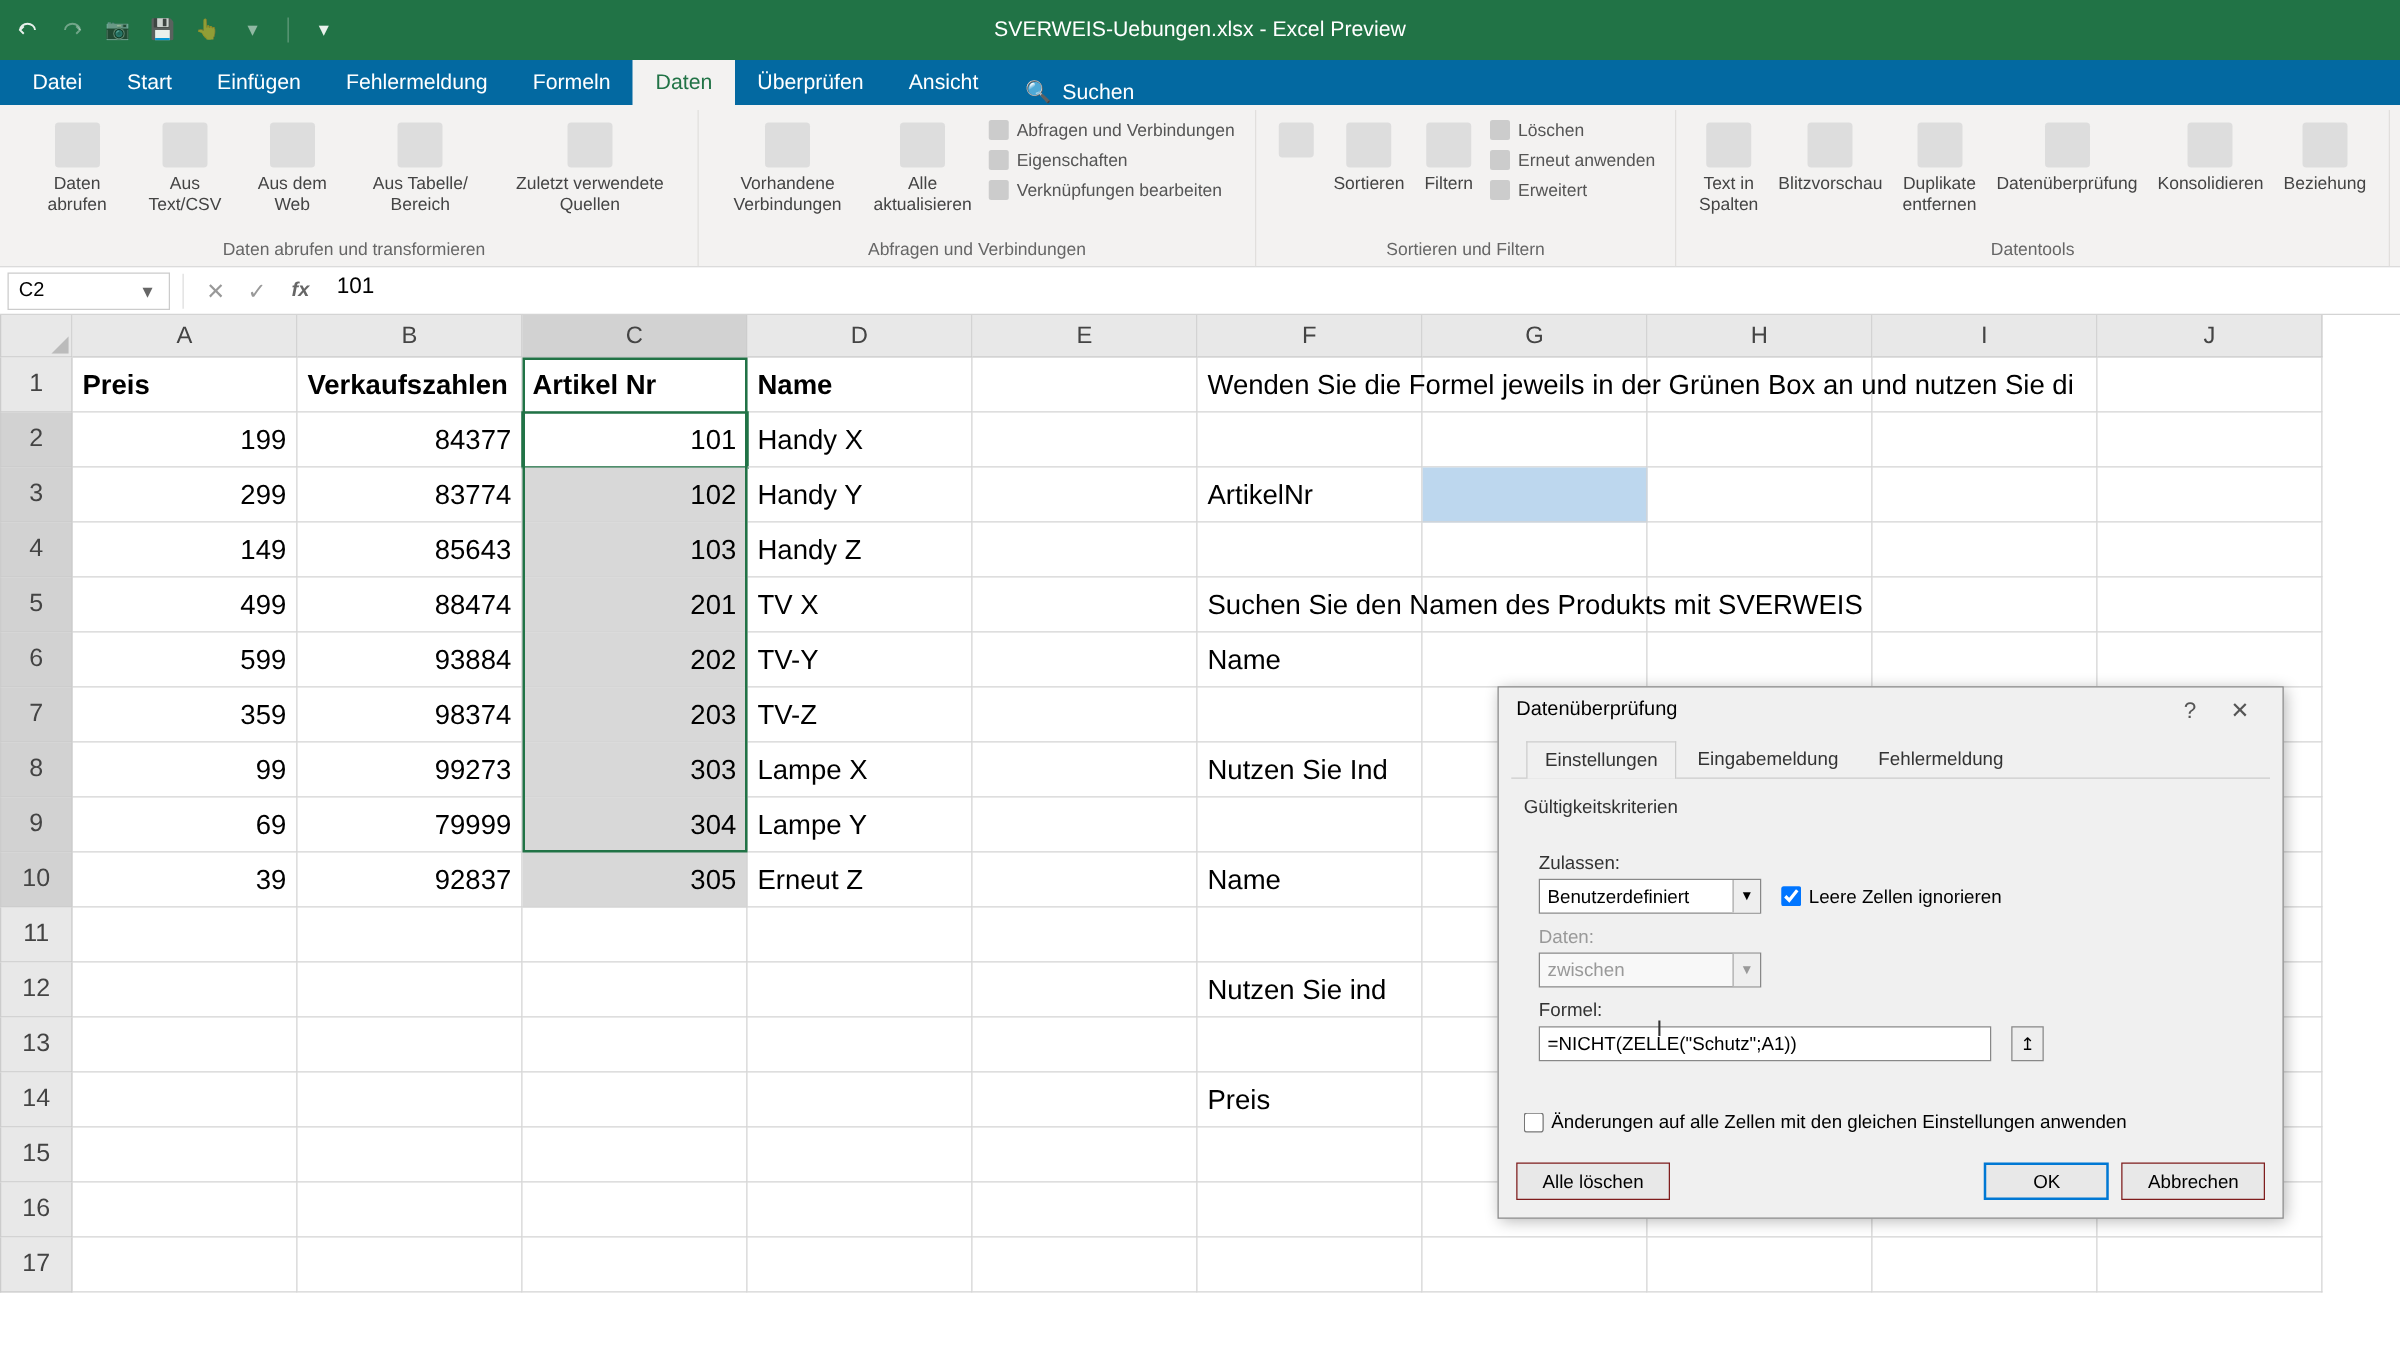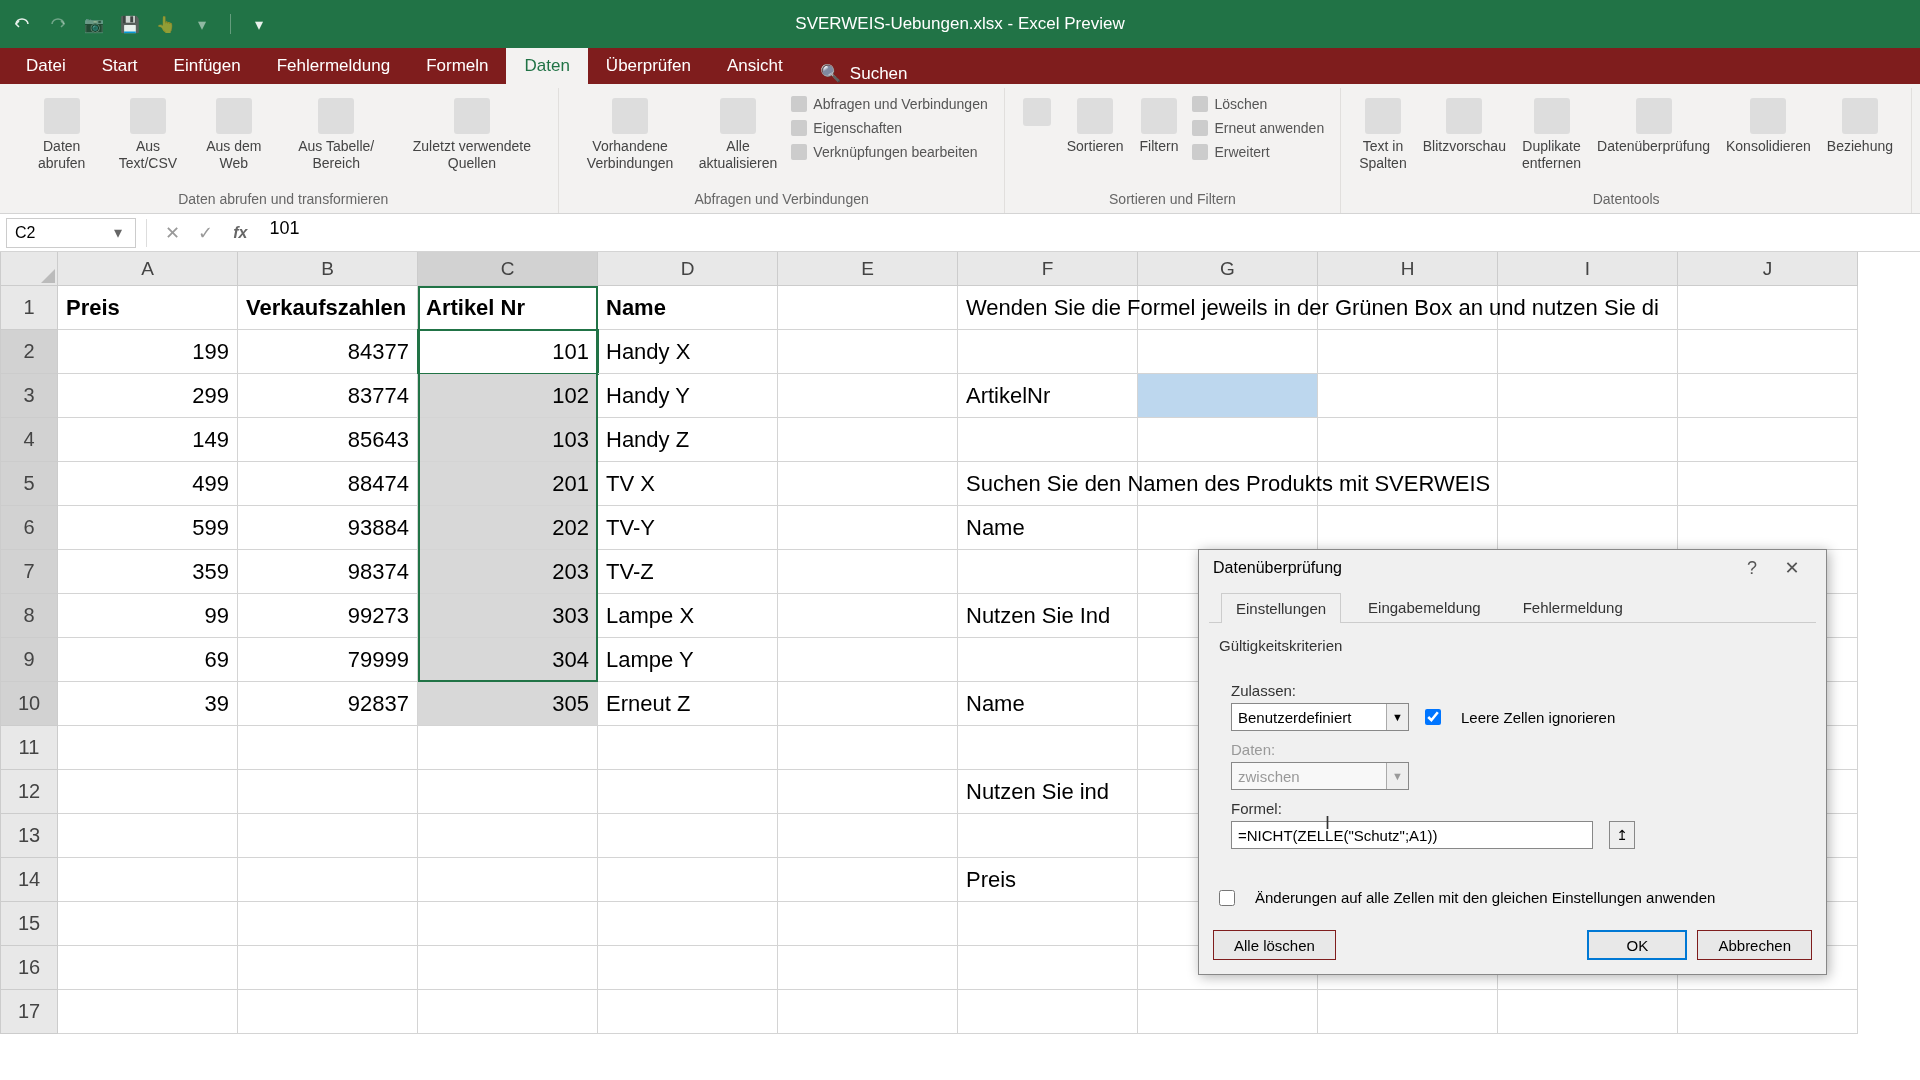--- a/index.html
+++ b/index.html
@@ -6,21 +6,21 @@
 body { background: #fff; overflow: hidden; width: 1920px; height: 1080px; position: relative; }
 
 
 .titlebar { height: 48px; background: linear-gradient(#217346, #217346); display: flex; align-items: center; padding: 0 10px; color: #fff; }
 .qat { display: flex; gap: 12px; align-items: center; }
 .qat-btn { width: 24px; height: 24px; display: flex; align-items: center; justify-content: center; opacity: 0.9; cursor: pointer; }
 .qat-sep { width: 1px; height: 20px; background: rgba(255,255,255,0.3); margin: 0 4px; }
 .title-text { position: absolute; left: 50%; transform: translateX(-50%); font-size: 17px; font-weight: 400; }
 
 
-.ribbon-tabs { height: 36px; background: #7f1d1d; display: flex; align-items: flex-end; padding-left: 8px; }
+.ribbon-tabs { height: 36px; background: #0369a1; display: flex; align-items: flex-end; padding-left: 8px; }
 .rtab { padding: 8px 18px; color: #fff; font-size: 17px; cursor: pointer; }
 .rtab.active { background: #f3f2f1; color: #217346; }
 .search-zone { display: flex; align-items: center; color: #fff; margin-left: 20px; gap: 8px; font-size: 17px; }
 
 
 .ribbon { height: 130px; background: #f3f2f1; border-bottom: 1px solid #d4d4d4; display: flex; padding: 4px 8px 0 8px; }
 .rgroup { display: flex; flex-direction: column; align-items: center; border-right: 1px solid #e1dfdd; padding: 0 12px; }
 .rgroup-items { display: flex; gap: 4px; flex: 1; align-items: flex-start; padding-top: 6px; }
 .rgroup-label { font-size: 14px; color: #666; padding: 4px 0 6px; }
 .rbtn-lg { display: flex; flex-direction: column; align-items: center; gap: 4px; padding: 4px 6px; cursor: pointer; text-align: center; }
@@ -60,32 +60,32 @@
 
 .cw-A { width: 180px; } .cw-B { width: 180px; } .cw-C { width: 180px; }
 .cw-D { width: 180px; } .cw-E { width: 180px; } .cw-F { width: 180px; }
 .cw-G { width: 180px; } .cw-H { width: 180px; } .cw-I { width: 180px; } .cw-J { width: 180px; }
 
 
 .dialog { position: absolute; left: 1198px; top: 549px; width: 629px; background: #f0f0f0; border: 1px solid #888; box-shadow: 2px 2px 12px rgba(0,0,0,0.3); font-size: 15px; }
 .dlg-title { height: 36px; display: flex; align-items: center; padding: 0 14px; font-size: 16px; }
 .dlg-title-text { flex: 1; }
 .dlg-title-btn { width: 40px; text-align: center; font-size: 18px; color: #555; cursor: pointer; }
-.dlg-tabs { display: flex; padding: 6px 12px 0 12px; gap: 12px; border-bottom: 1px solid #ccc; margin: 0 10px; }
+.dlg-tabs { display: flex; padding: 6px 12px 0 12px; gap: 2px; border-bottom: 1px solid #ccc; margin: 0 10px; }
 .dlg-tab { padding: 6px 14px; border: 1px solid transparent; border-bottom: none; cursor: pointer; font-size: 15px; color: #333; }
 .dlg-tab.active { background: #f0f0f0; border-color: #ccc; position: relative; top: 1px; }
 .dlg-body { padding: 14px 20px; }
 .dlg-label { font-size: 15px; color: #333; margin-bottom: 4px; }
 .dlg-row { display: flex; gap: 16px; align-items: center; margin-bottom: 10px; }
 .dlg-select { width: 178px; height: 28px; border: 1px solid #888; background: #fff; display: flex; align-items: center; padding: 4px 6px; font-size: 15px; position: relative; }
 .dlg-select.disabled { color: #999; background: #f8f8f8; }
 .dlg-dd { position: absolute; right: 0; top: 0; width: 22px; height: 100%; border-left: 1px solid #aaa; display: flex; align-items: center; justify-content: center; background: #eee; font-size: 11px; }
 .dlg-input { width: 362px; height: 28px; border: 1px solid #888; padding: 0 6px; font-size: 15px; background: #fff; }
 .dlg-ref-btn { width: 26px; height: 28px; border: 1px solid #888; background: #eee; display: flex; align-items: center; justify-content: center; cursor: pointer; font-size: 14px; }
-.dlg-chk { display: flex; align-items: center; gap: 20px; }
+.dlg-chk { display: flex; align-items: center; gap: 6px; }
 .dlg-chk input { width: 16px; height: 16px; }
 .dlg-footer { display: flex; padding: 10px 14px 14px; gap: 10px; }
 .dlg-btn { height: 30px; padding: 0 20px; border: 1px solid #7f1d1d; background: #e8e8e8; cursor: pointer; font-size: 15px; min-width: 100px; }
 .dlg-btn.primary { border: 2px solid #0078d4; }
 .spacer { flex: 1; }
 </style>
 </head>
 <body>
 
 <div class="titlebar">

